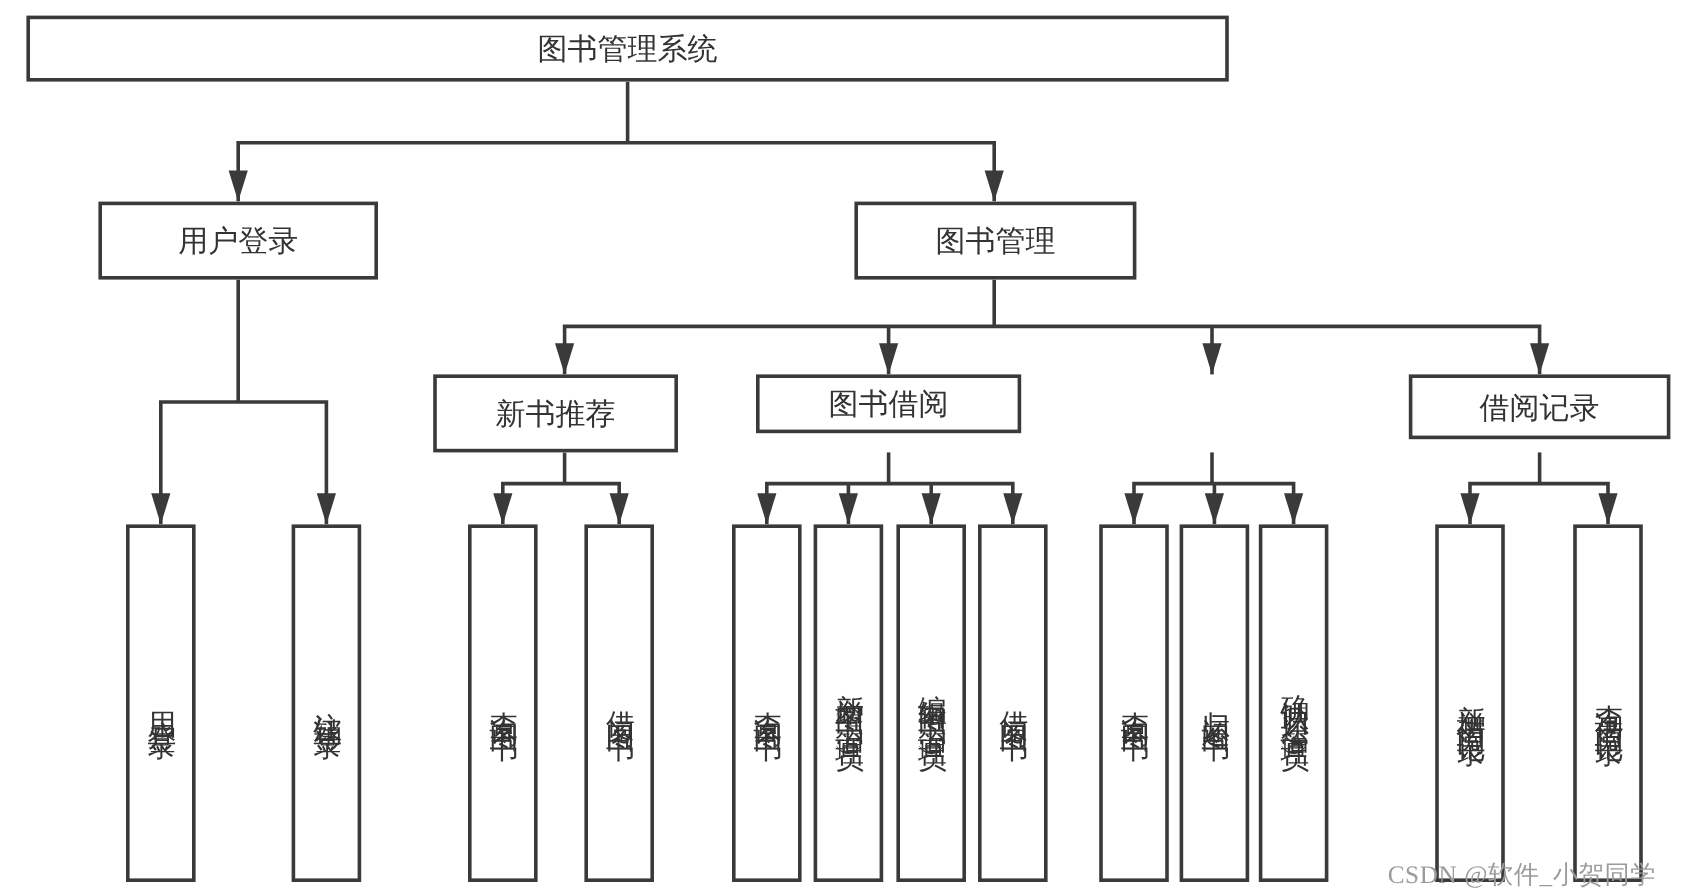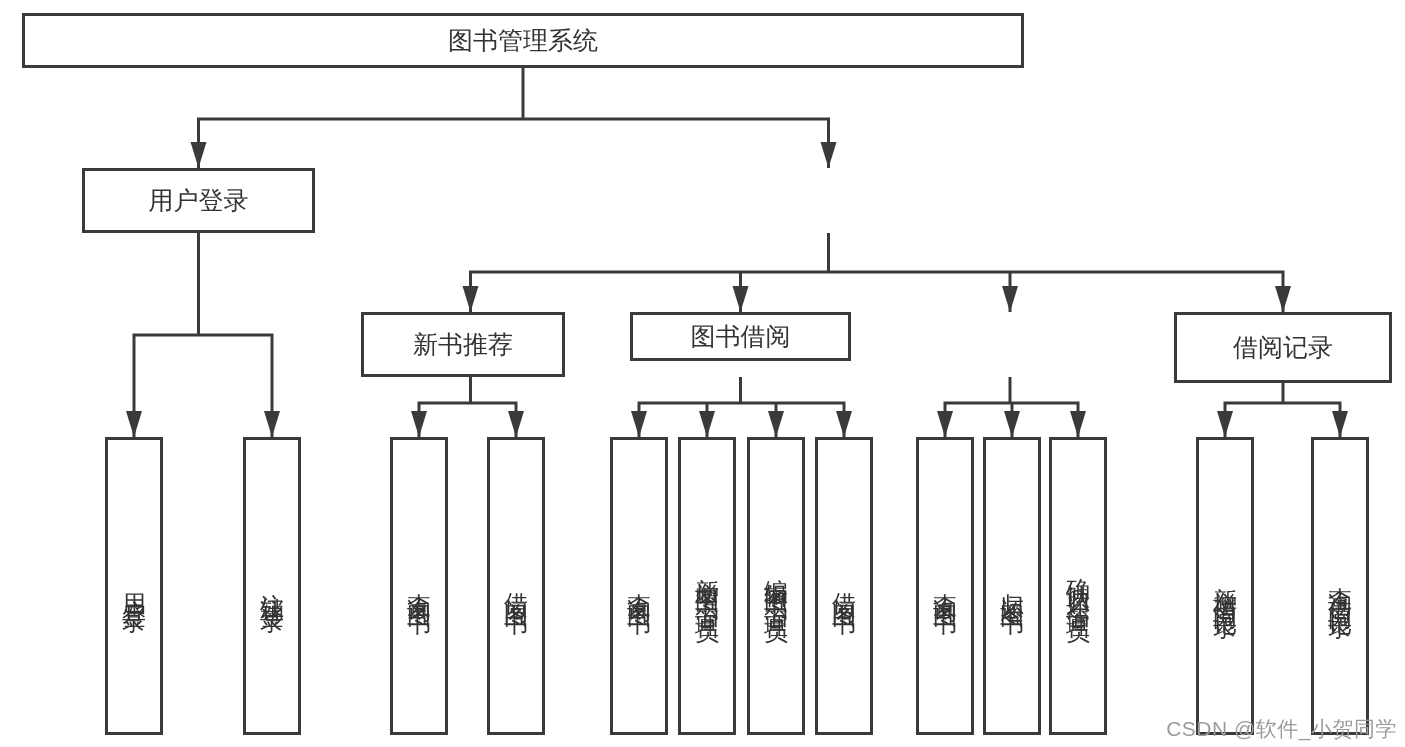--- a/index.html
+++ b/index.html
@@ -32,25 +32,26 @@
   .leaf{
     top:437px;width:58px;height:298px;
     writing-mode:vertical-lr;
     text-orientation:mixed;
     font-size:24px;
     letter-spacing:6px;
     white-space:normal;
   }
   .watermark{
     position:absolute;
-    right:8px;bottom:4px;
+    right:25px;bottom:4px;
     font-size:21px;
     letter-spacing:0.5px;
     color:var(--wm);
     z-index:5;
+    font-family:Liberation Serif, serif;
   }
 </style>
 </head>
 <body>
 
 <div class="canvas">
 
   <svg class="connectors" width="1405" height="747" viewBox="0 0 1405 747">
     <g>
       <path d="M523,68 L523,119"></path>
@@ -102,24 +103,25 @@
       <path d="M1283,377 L1283,403"></path>
       <path d="M1225,437 L1225,403 L1340,403 L1340,437"></path>
       <polygon points="1217,411 1233,411 1225,437"></polygon>
       <polygon points="1332,411 1348,411 1340,437"></polygon>
     </g>
   </svg>
 
   <div class="box" style="left:22px;top:13px;width:1002px;height:55px">图书管理系统</div>
 
   <div class="box" style="left:82px;top:168px;width:233px;height:65px">用户登录</div>
+  <div class="box" style="left:712px;top:168px;width:235px;height:65px">图书管理</div>
 
   <div class="box" style="left:361px;top:312px;width:204px;height:65px">新书推荐</div>
   <div class="box" style="left:630px;top:312px;width:221px;height:49px">图书借阅</div>
-  <div class="box" style="left:1174px;top:312px;width:218px;height:71px">借阅记录</div>
+  <div class="box" style="left:1174px;top:312px;width:218px;height:54px">借阅记录</div>
 
   <div class="box leaf" style="left:105px">用户登录</div>
   <div class="box leaf" style="left:243px">注销登录</div>
 
   <div class="box leaf" style="left:390px">查询图书</div>
   <div class="box leaf" style="left:487px">借阅图书</div>
 
   <div class="box leaf" style="left:610px">查询图书</div>
   <div class="box leaf" style="left:678px">新增图书（管理员）</div>
   <div class="box leaf" style="left:747px">编辑图书（管理员）</div>

